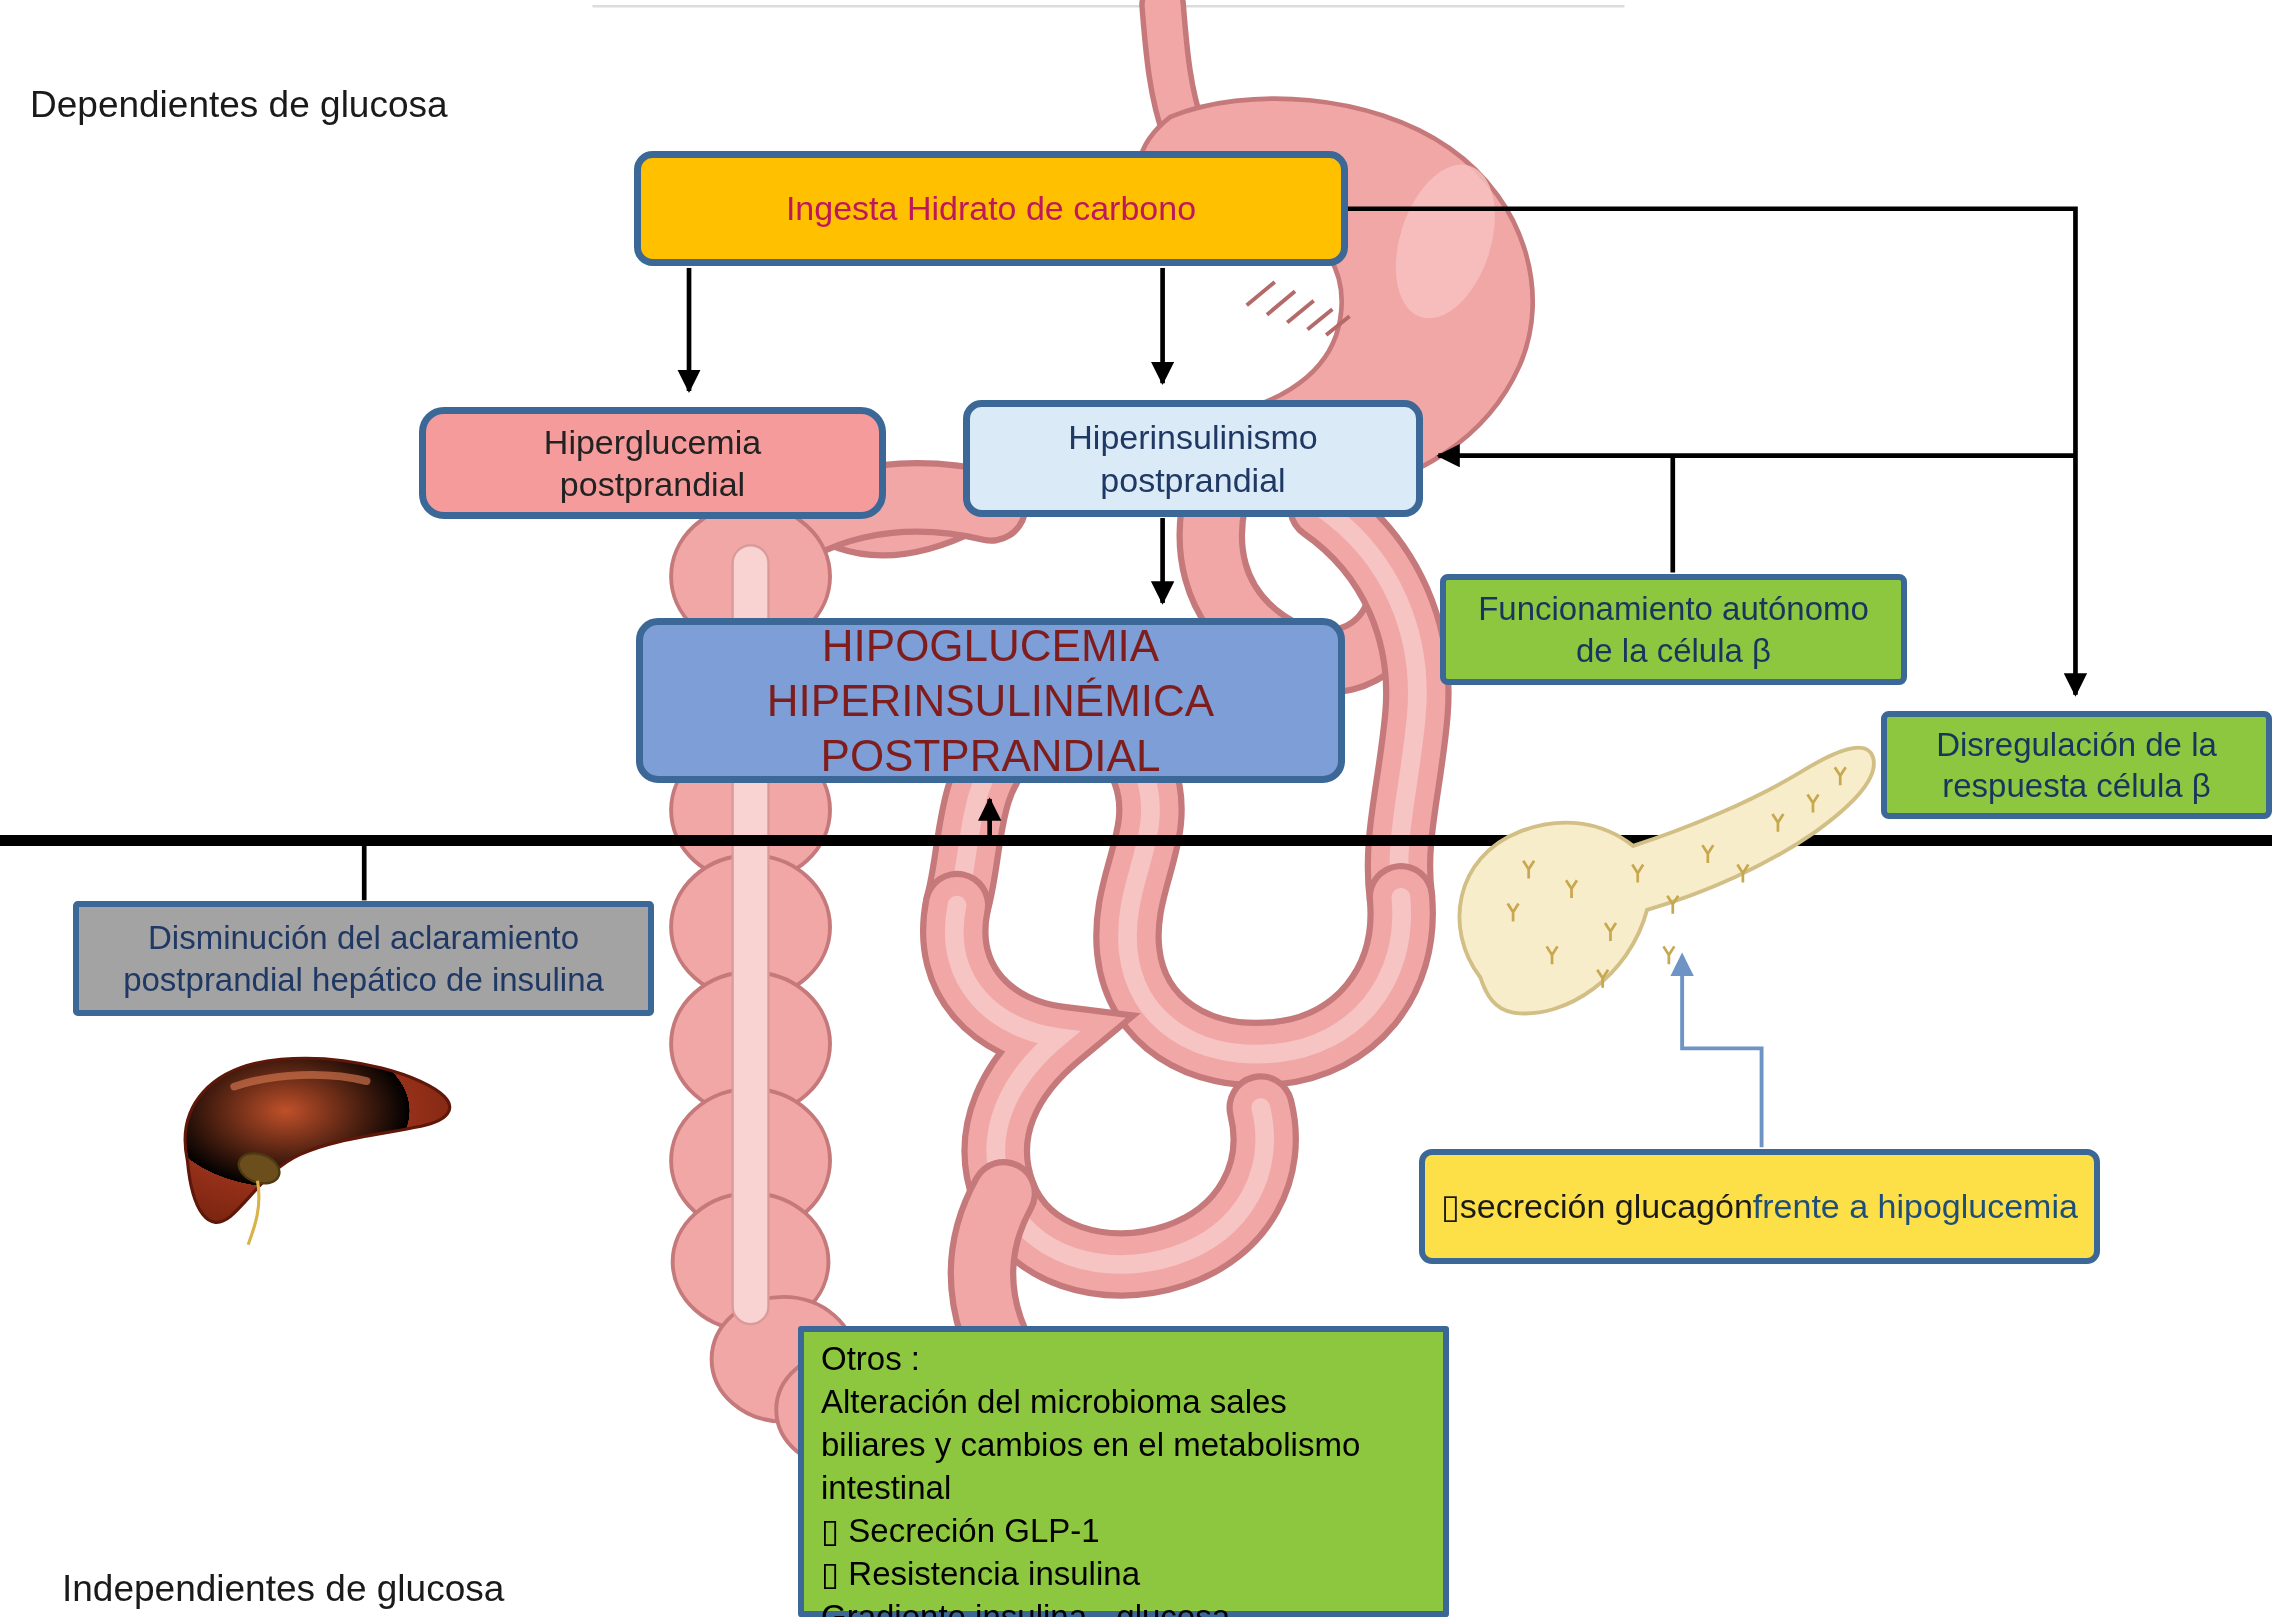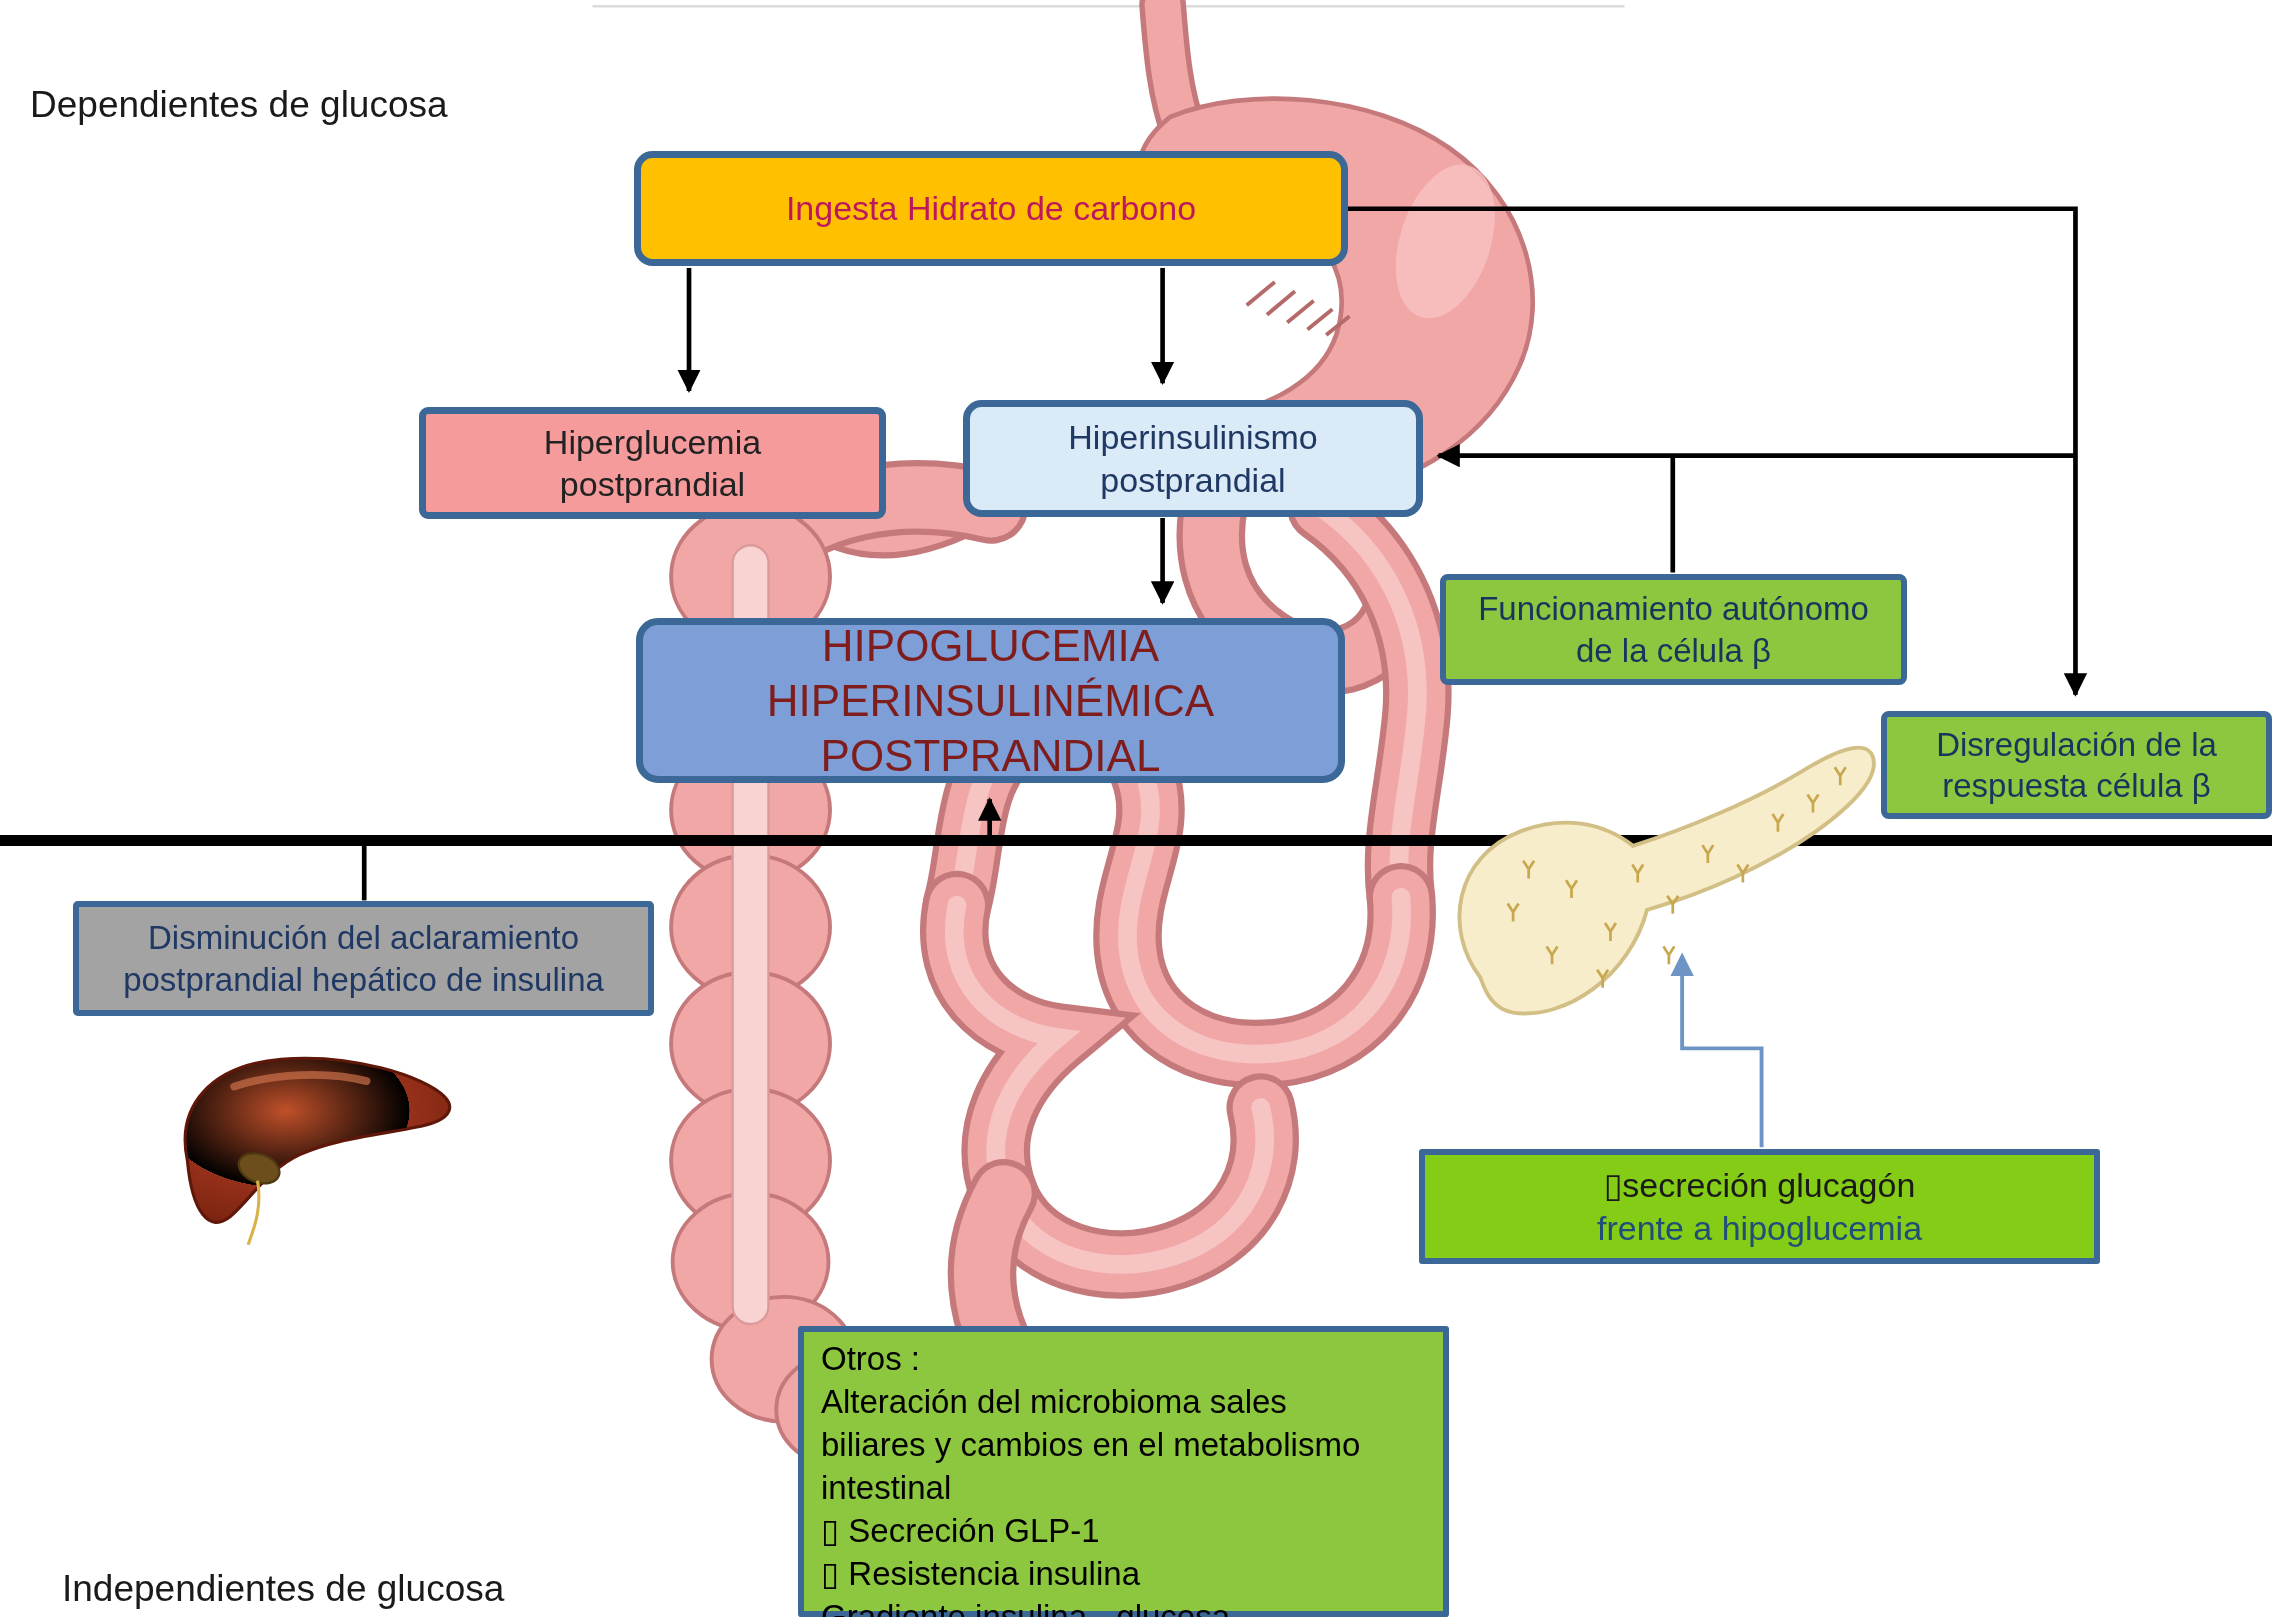--- a/index.html
+++ b/index.html
@@ -11,33 +11,33 @@
   #label-top{left:30px;top:84px;}
   #label-bottom{left:62px;top:1568px;}
 
   .box{position:absolute;box-sizing:border-box;border:7px solid #3C6898;
        display:flex;align-items:center;justify-content:center;text-align:center;
        white-space:pre-line;line-height:1.25;}
 
   #box-ingesta{left:634px;top:151px;width:714px;height:115px;background:#FFC000;
                border-radius:18.7px;font-size:34px;color:#be185d;}
   #box-hiperglucemia{left:419px;top:407px;width:467px;height:112px;background:#F69B9B;
-               border-radius:9px;font-size:34px;color:#222222;}
+               border-radius:25px;font-size:34px;color:#222222;}
   #box-hiperinsulinismo{left:963px;top:400px;width:460px;height:117px;background:#DAEAF6;
                border-radius:18.7px;font-size:34px;color:#1F3864;}
   #box-hipoglucemia{left:636px;top:618px;width:709px;height:165px;background:#7D9ED6;
                border-radius:22px;font-size:44px;color:#7f1d1d;}
   #box-funcionamiento{left:1440px;top:574px;width:467px;height:111px;background:#8DC63F;
                border-radius:7.8px;border-width:6.2px;font-size:33px;color:#17365D;}
   #box-disregulacion{left:1881px;top:711px;width:391px;height:108px;background:#8DC63F;
                border-radius:7.8px;border-width:6.2px;font-size:33px;color:#17365D;}
   #box-aclaramiento{left:73px;top:901px;width:581px;height:115px;background:#a3a3a3;
                border-radius:4.7px;border-width:6.2px;font-size:33px;color:#1F3864;}
-  #box-glucagon{left:1419px;top:1149px;width:681px;height:115px;background:#84cc16;
-               border-radius:3px;border-width:6.2px;font-size:34px;flex-direction:column;}
+  #box-glucagon{left:1419px;top:1149px;width:681px;height:115px;background:#fde047;
+               border-radius:13px;border-width:6.2px;font-size:34px;flex-direction:row;}
   #box-glucagon .l1{color:#1a1a1a;}
   #box-glucagon .l2{color:#1F4E79;}
   #box-otros{left:798px;top:1326px;width:651px;height:291px;background:#8DC63F;
                border-radius:3.1px;border-width:6.2px;font-size:33px;color:#000;
                align-items:flex-start;justify-content:flex-start;text-align:left;
                padding:6.2px 17px;line-height:1.3;}
 
   #divider{position:absolute;left:0;top:835px;width:2273px;height:11px;background:#000;}
 </style>
 </head>

